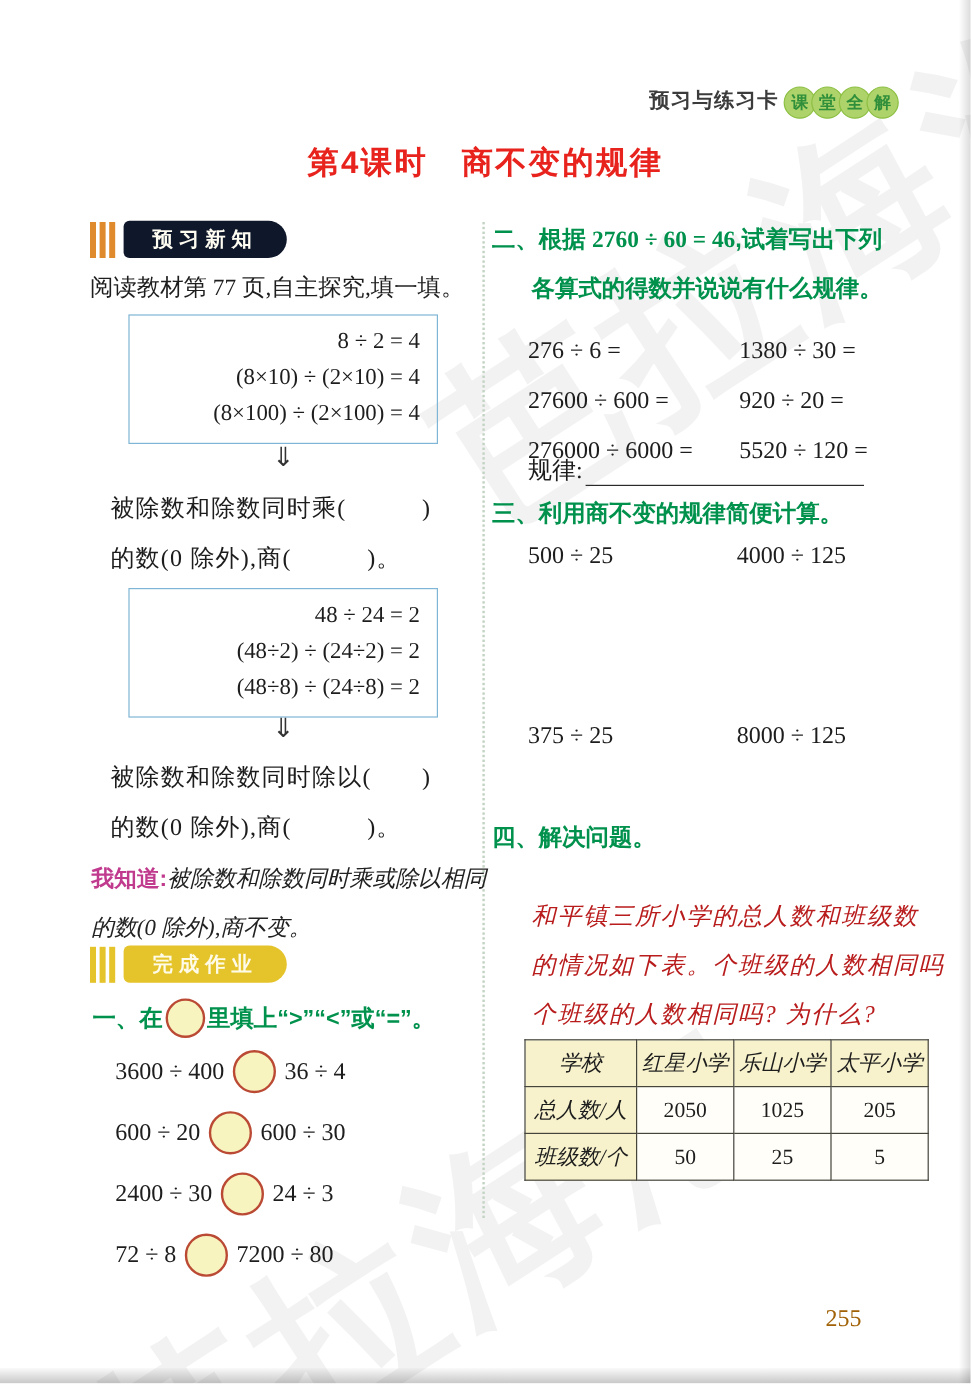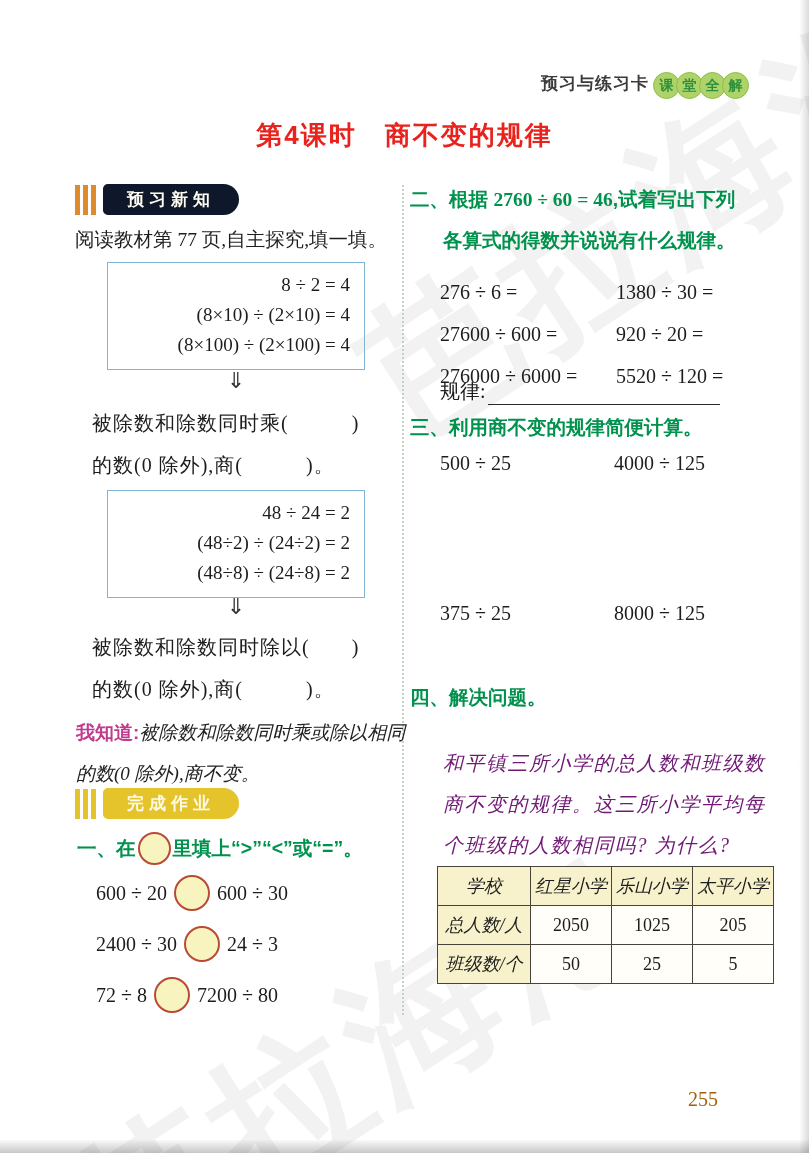--- a/index.html
+++ b/index.html
@@ -81,21 +81,21 @@
   .q2-row{display:flex;height:42px;align-items:flex-end;font-size:20px;color:#1d1d1d;}
   .q2-row .a{width:176px;}
   #rule{position:absolute;left:440px;top:378px;width:280px;display:flex;align-items:flex-end;
       font-size:20px;color:#1d1d1d;}
   #rule .blank{flex:1;border-bottom:1.5px solid #2a2a2a;height:26px;margin-left:2px;}
   #q3h{top:414px;}
   .q3-expr{position:absolute;font-size:20px;color:#1d1d1d;}
   #q3a1{left:440px;top:452px;} #q3b1{left:614px;top:452px;}
   #q3a2{left:440px;top:602px;} #q3b2{left:614px;top:602px;}
   #q4h{top:684px;}
-  .q4-line{position:absolute;left:443px;font-size:20px;color:#701a75;letter-spacing:1.5px;}
+  .q4-line{position:absolute;left:443px;font-size:20px;color:#b91c1c;letter-spacing:1.5px;}
   #q4l1{top:750px;} #q4l2{top:791px;} #q4l3{top:832px;}
 
   
   #school-table{position:absolute;left:437px;top:866px;border-collapse:collapse;}
   #school-table td{border:1.5px solid #45453c;height:38px;text-align:center;
       font-size:18px;color:#1d1d1d;padding:0 4px;}
   #school-table td.hd{background:#f7f2cc;}
   #school-table td.num{font-family:"Liberation Serif","DejaVu Serif",serif;
       font-style:normal;background:#fffef8;min-width:72px;}
   #school-table td.c0{min-width:84px;}
@@ -171,20 +171,25 @@
   </div>
 
   <div id="q1-heading">
     <span>一、在</span>
     <span class="circle"></span>
     <span>里填上“&gt;”“&lt;”或“=”。</span>
   </div>
 
   <div id="q1-rows">
     <div class="q1-row">
+      <span class="expr serif">3600 ÷ 400</span>
+      <span class="circle"></span>
+      <span class="expr serif">36 ÷ 4</span>
+    </div>
+    <div class="q1-row">
       <span class="expr serif">600 ÷ 20</span>
       <span class="circle"></span>
       <span class="expr serif">600 ÷ 30</span>
     </div>
     <div class="q1-row">
       <span class="expr serif">2400 ÷ 30</span>
       <span class="circle"></span>
       <span class="expr serif">24 ÷ 3</span>
     </div>
     <div class="q1-row">
@@ -220,21 +225,21 @@
   </div>
 
   <div class="green-head" id="q3h">三、利用商不变的规律简便计算。</div>
   <span class="q3-expr serif" id="q3a1">500 ÷ 25</span>
   <span class="q3-expr serif" id="q3b1">4000 ÷ 125</span>
   <span class="q3-expr serif" id="q3a2">375 ÷ 25</span>
   <span class="q3-expr serif" id="q3b2">8000 ÷ 125</span>
 
   <div class="green-head" id="q4h">四、解决问题。</div>
   <div class="q4-line kai" id="q4l1">和平镇三所小学的总人数和班级数</div>
-  <div class="q4-line kai" id="q4l2">商不变的规律。这三所小学平均每</div>
+  <div class="q4-line kai" id="q4l2">的情况如下表。个班级的人数相同吗</div>
   <div class="q4-line kai" id="q4l3">个班级的人数相同吗? 为什么?</div>
 
   <table id="school-table">
     <tbody>
         <tr>
       <td class="hd kai c0">学校</td>
       <td class="hd kai">红星小学</td>
       <td class="hd kai">乐山小学</td>
       <td class="hd kai">太平小学</td>
     </tr>

